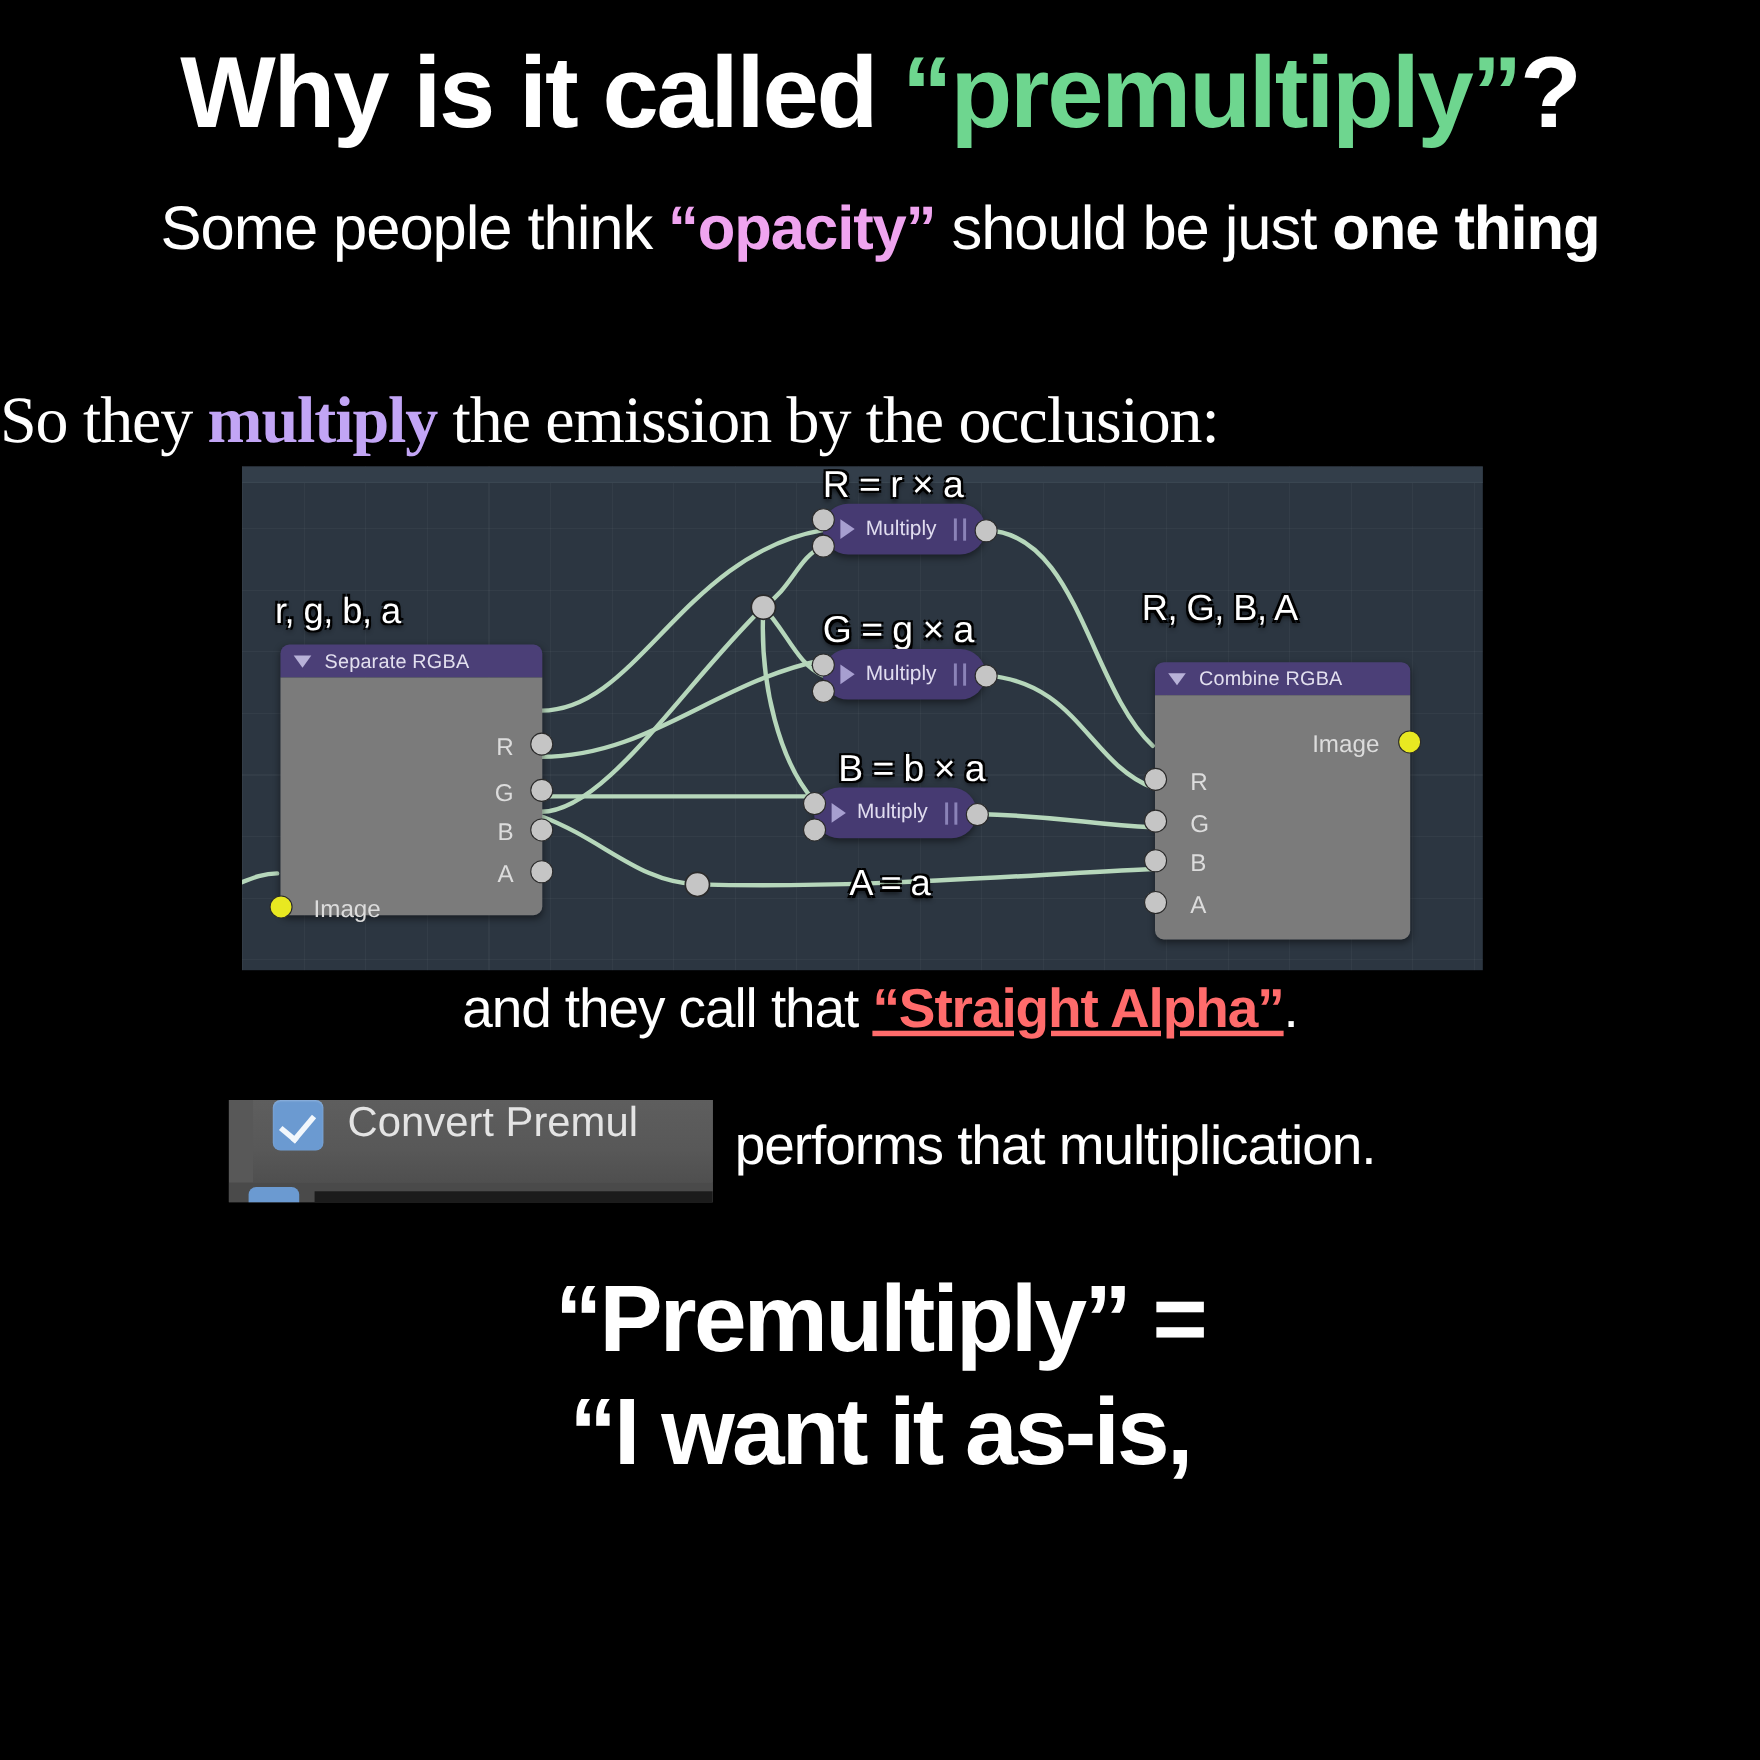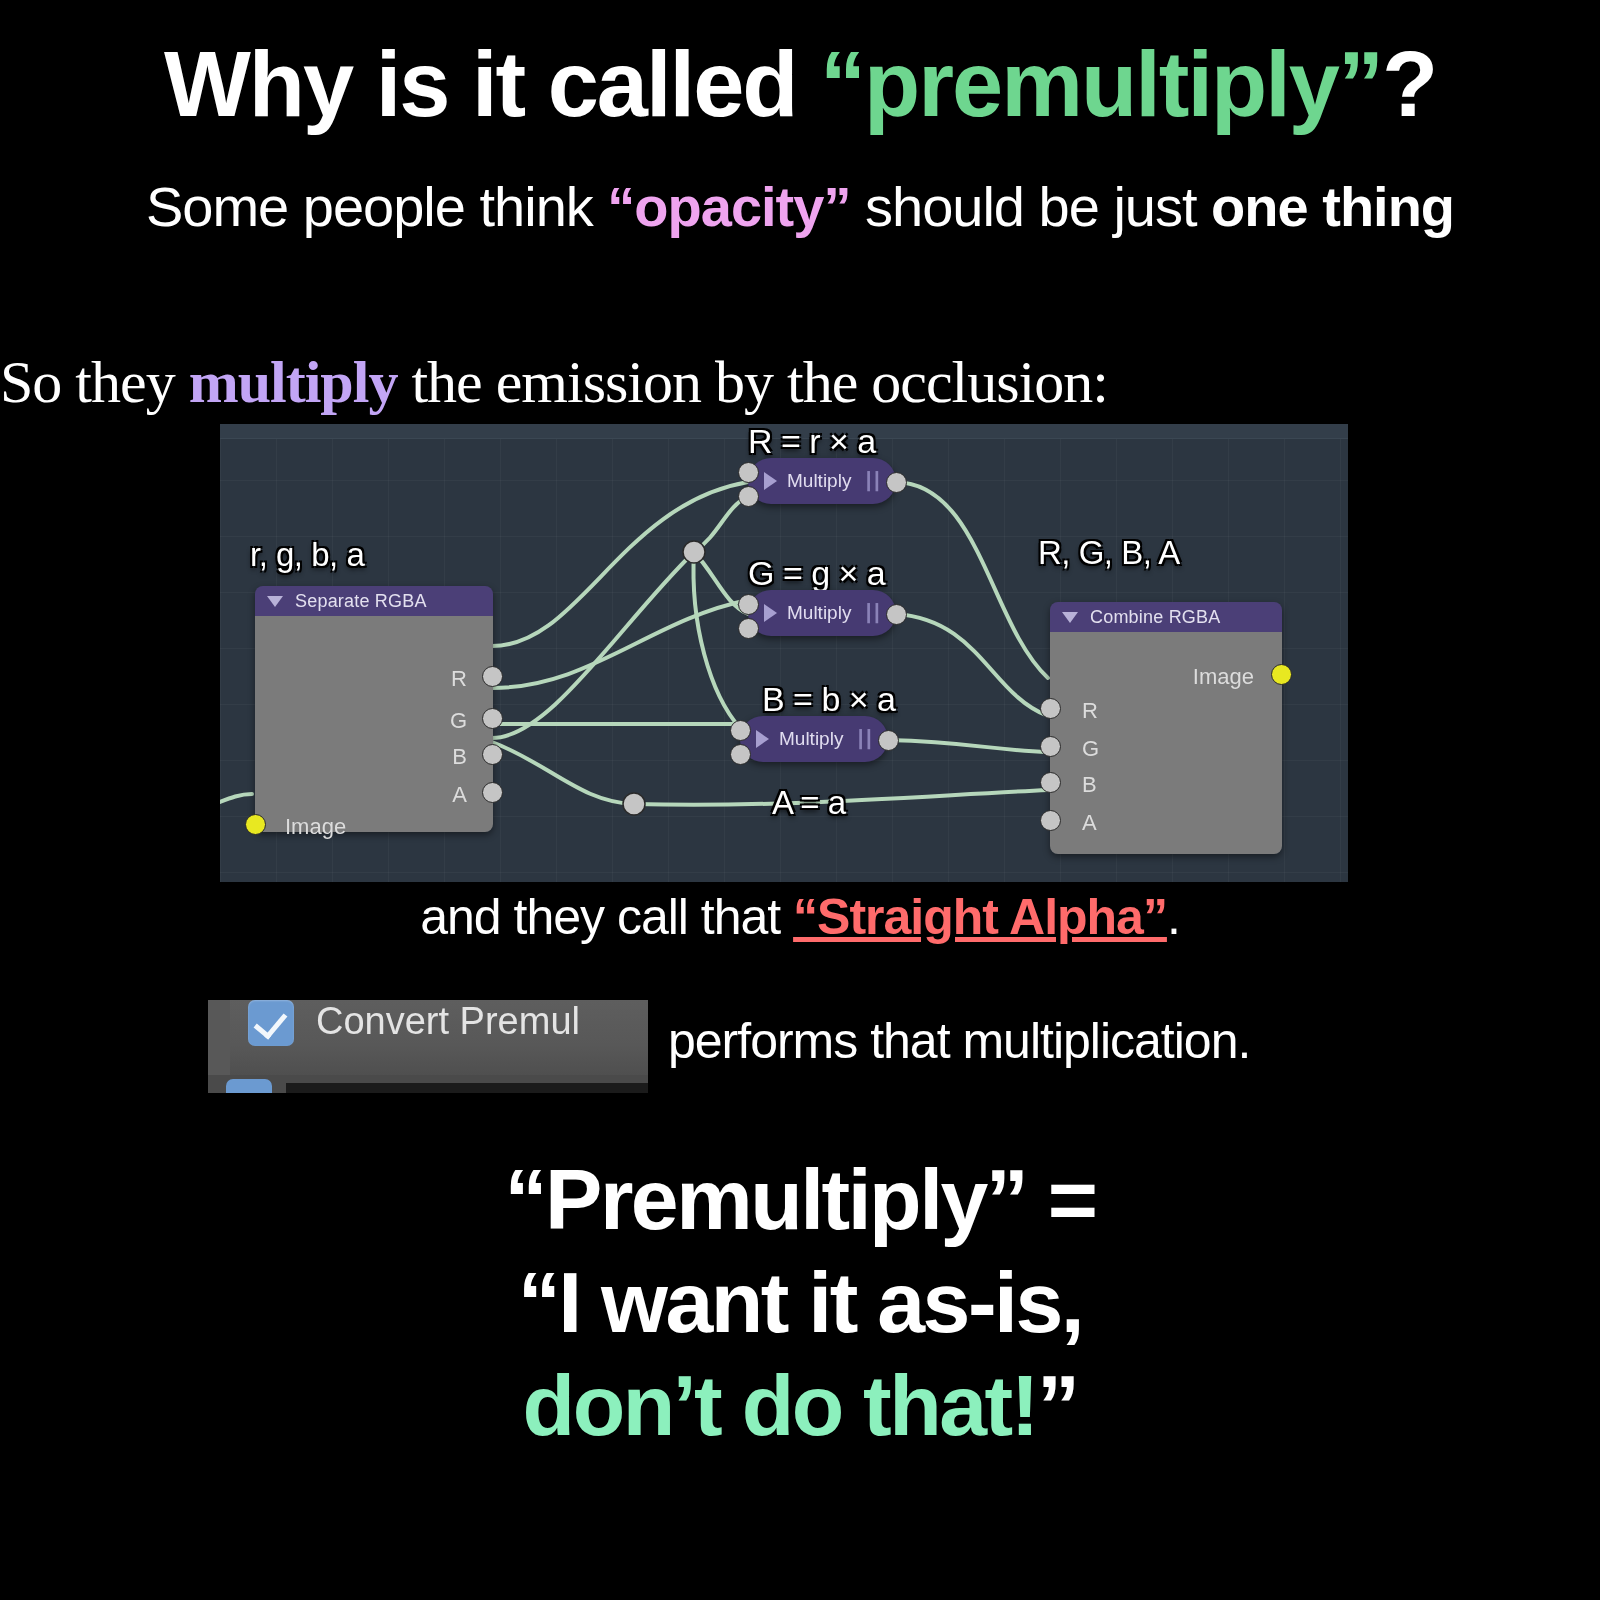--- a/index.html
+++ b/index.html
@@ -400,16 +400,13 @@
     <div class="premul-strip2"></div>
   </div>
   <div class="premultext">performs that multiplication.</div>
 </div>
 
 <div class="closing">
   <span class="cl">
     <span class="cl-white">“Premultiply”</span><span class="cl-white"> =</span>
   </span>
   <span class="cl cl-white">“I want it as-is,</span>
-  <span class="cl">
-    <span class="mint">don’t do that!</span><span class="cl-white">”</span>
-  </span>
 </div>
 
 </body></html>

